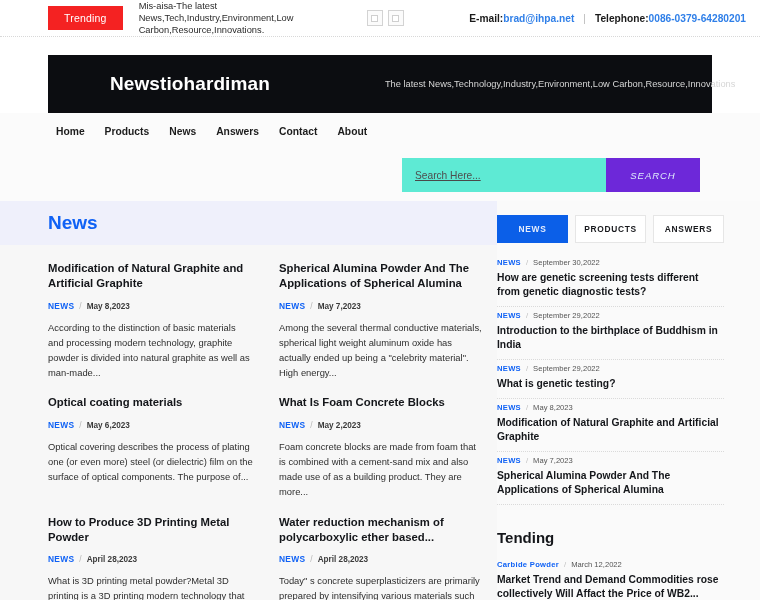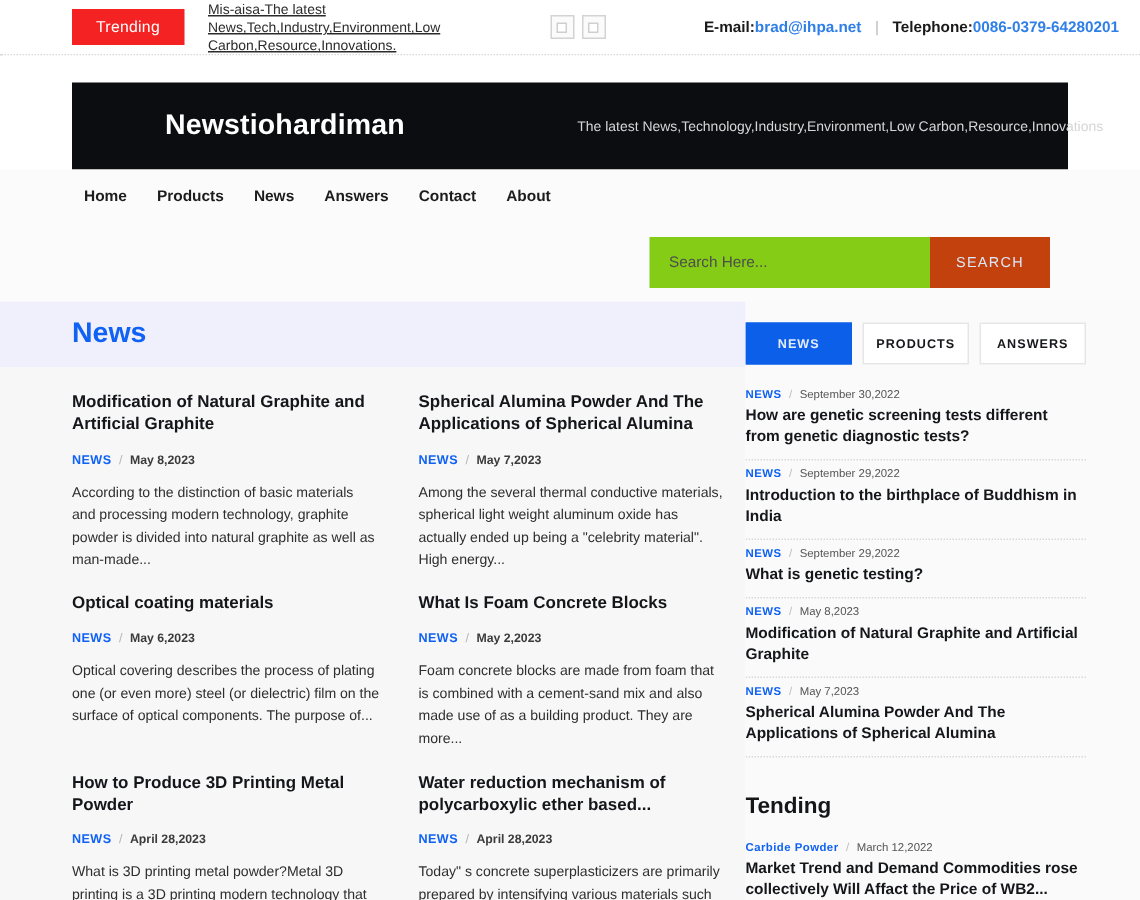--- a/index.html
+++ b/index.html
@@ -27,21 +27,20 @@
     letter-spacing: .2px;
     white-space: nowrap;
     line-height: 1;
   }
   .ticker-text {
     font-size: 9.3px;
     color: #2b2b2b;
     line-height: 1.32;
     margin-left: 16px;
     max-width: 218px;
-    text-decoration: underline;
   }
   .ticker-nav { display: flex; gap: 5px; margin-left: 10px; }
   .nav-box {
     width: 16px; height: 16px;
     border: 1px solid #d3d3d3;
     background: #fbfbfb;
     display: flex; align-items: center; justify-content: center;
   }
   .nav-box i {
     display: block;
@@ -105,39 +104,41 @@
   .search-area {
     background: #fbfbfb;
     height: 52px;
     display: flex;
     justify-content: flex-end;
     align-items: center;
     padding-right: 60px;
   }
   .search-row { display: flex; height: 34px; }
   .search-input {
-    width: 187px;
-    background: #84cc16;
+    width: 204px;
+    background: #5eead4;
     border: none;
     outline: none;
     font-family: "Liberation Sans", sans-serif;
     font-size: 10.2px;
     color: #4a4a4a;
     padding: 0 13px;
+    text-decoration: underline;
   }
   .search-input::placeholder { color: #4e4e4e; }
   .search-btn {
-    width: 80px;
-    background: #c2410c;
+    width: 94px;
+    background: #6d28d9;
     color: #dce8fb;
     border: none;
     font-family: "Liberation Sans", sans-serif;
     font-size: 9.6px;
     letter-spacing: .9px;
     cursor: pointer;
+    font-style: italic;
   }
 
   
   .content-zone { display: flex; height: 403px; }
   .left-col { width: 497px; position: relative; }
   .right-col { width: 263px; background: #fafafa; padding: 8px 36px 0 0; }
 
   .news-band {
     background: #eff0fb;
     height: 44px;

